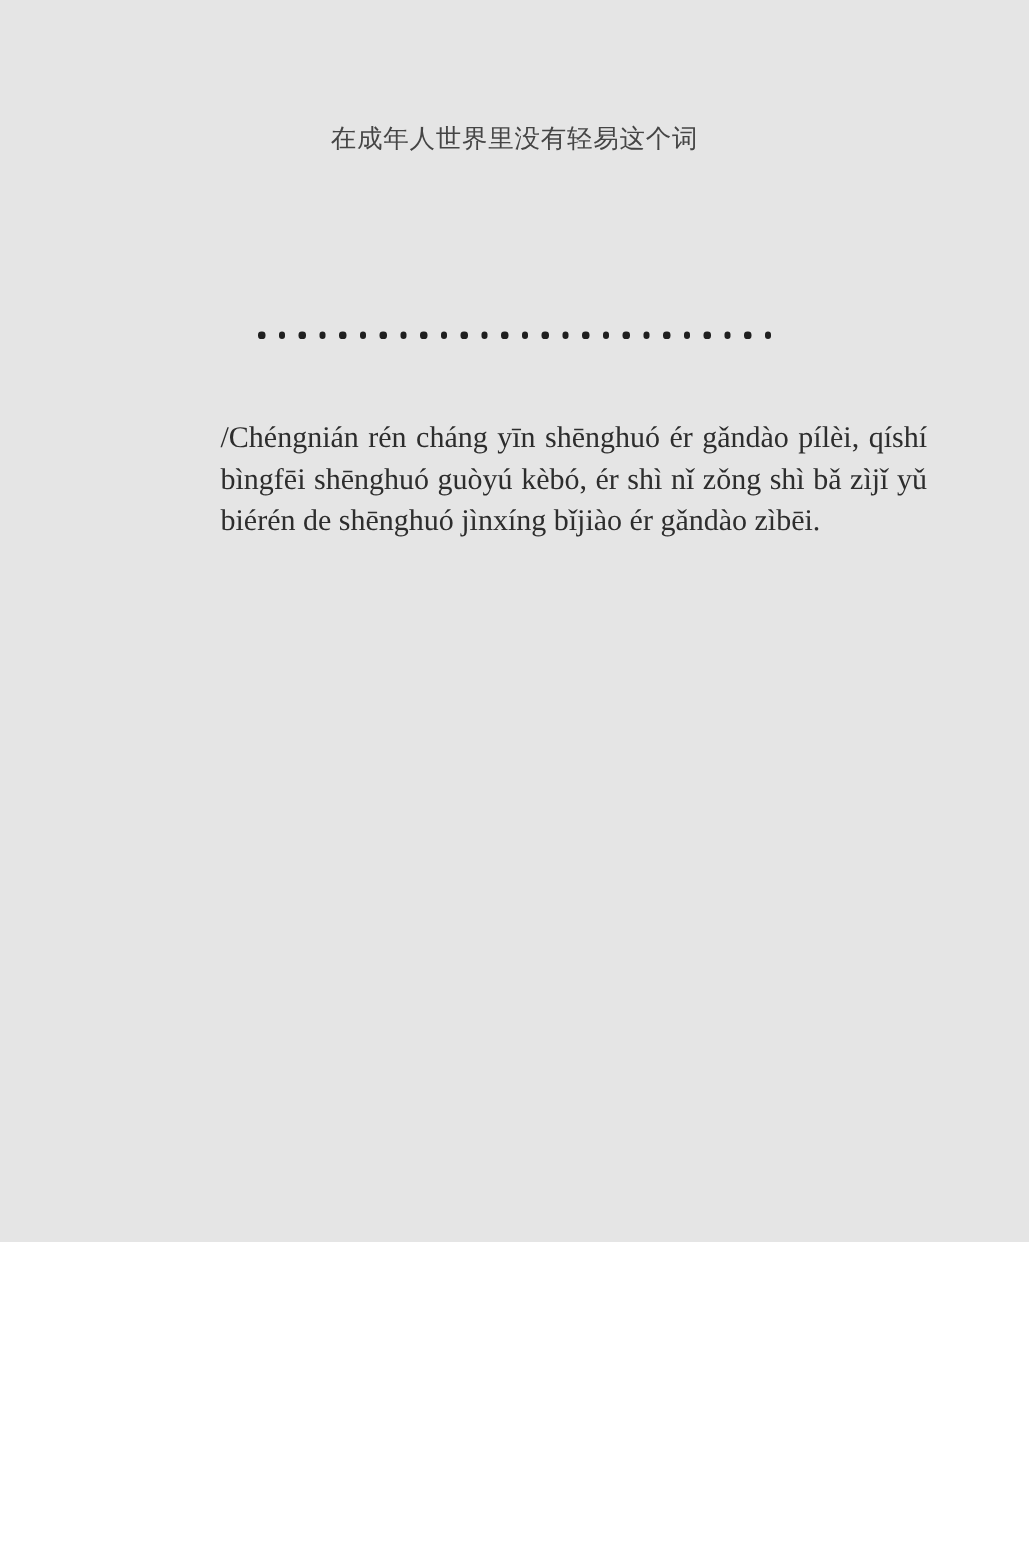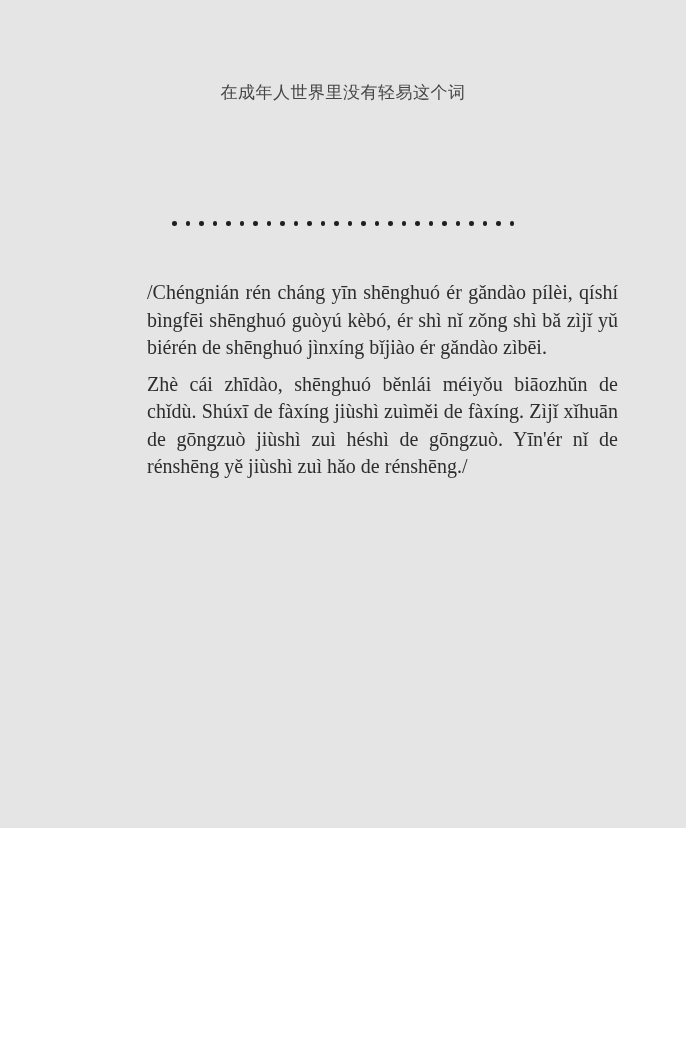--- a/index.html
+++ b/index.html
@@ -106,21 +106,20 @@
       <span class="dot"></span>
       <span class="dot"></span>
       <span class="dot"></span>
       <span class="dot"></span>
       <span class="dot"></span>
       <span class="dot"></span>
     </div>
 
   <div class="body-text">
     <p>/Chéngnián rén cháng yīn shēnghuó ér gǎndào pílèi, qíshí bìngfēi shēnghuó guòyú kèbó, ér shì nǐ zǒng shì bǎ zìjǐ yǔ biérén de shēnghuó jìnxíng bǐjiào ér gǎndào zìbēi.</p>
-    <p>Zhè cái zhīdào, shēnghuó běnlái méiyǒu biāozhǔn de chǐdù. Shúxī de fàxíng jiùshì zuìměi de fàxíng. Zìjǐ xǐhuān de gōngzuò jiùshì zuì héshì de gōngzuò. Yīn'ér nǐ de rénshēng yě jiùshì zuì hǎo de rénshēng./</p>
   </div>
 
   <div class="page-footer">
     <span>TÚ LINH PODCAST</span>
     <span>+</span>
     <span>9</span>
   </div>
 
 </div>
 

